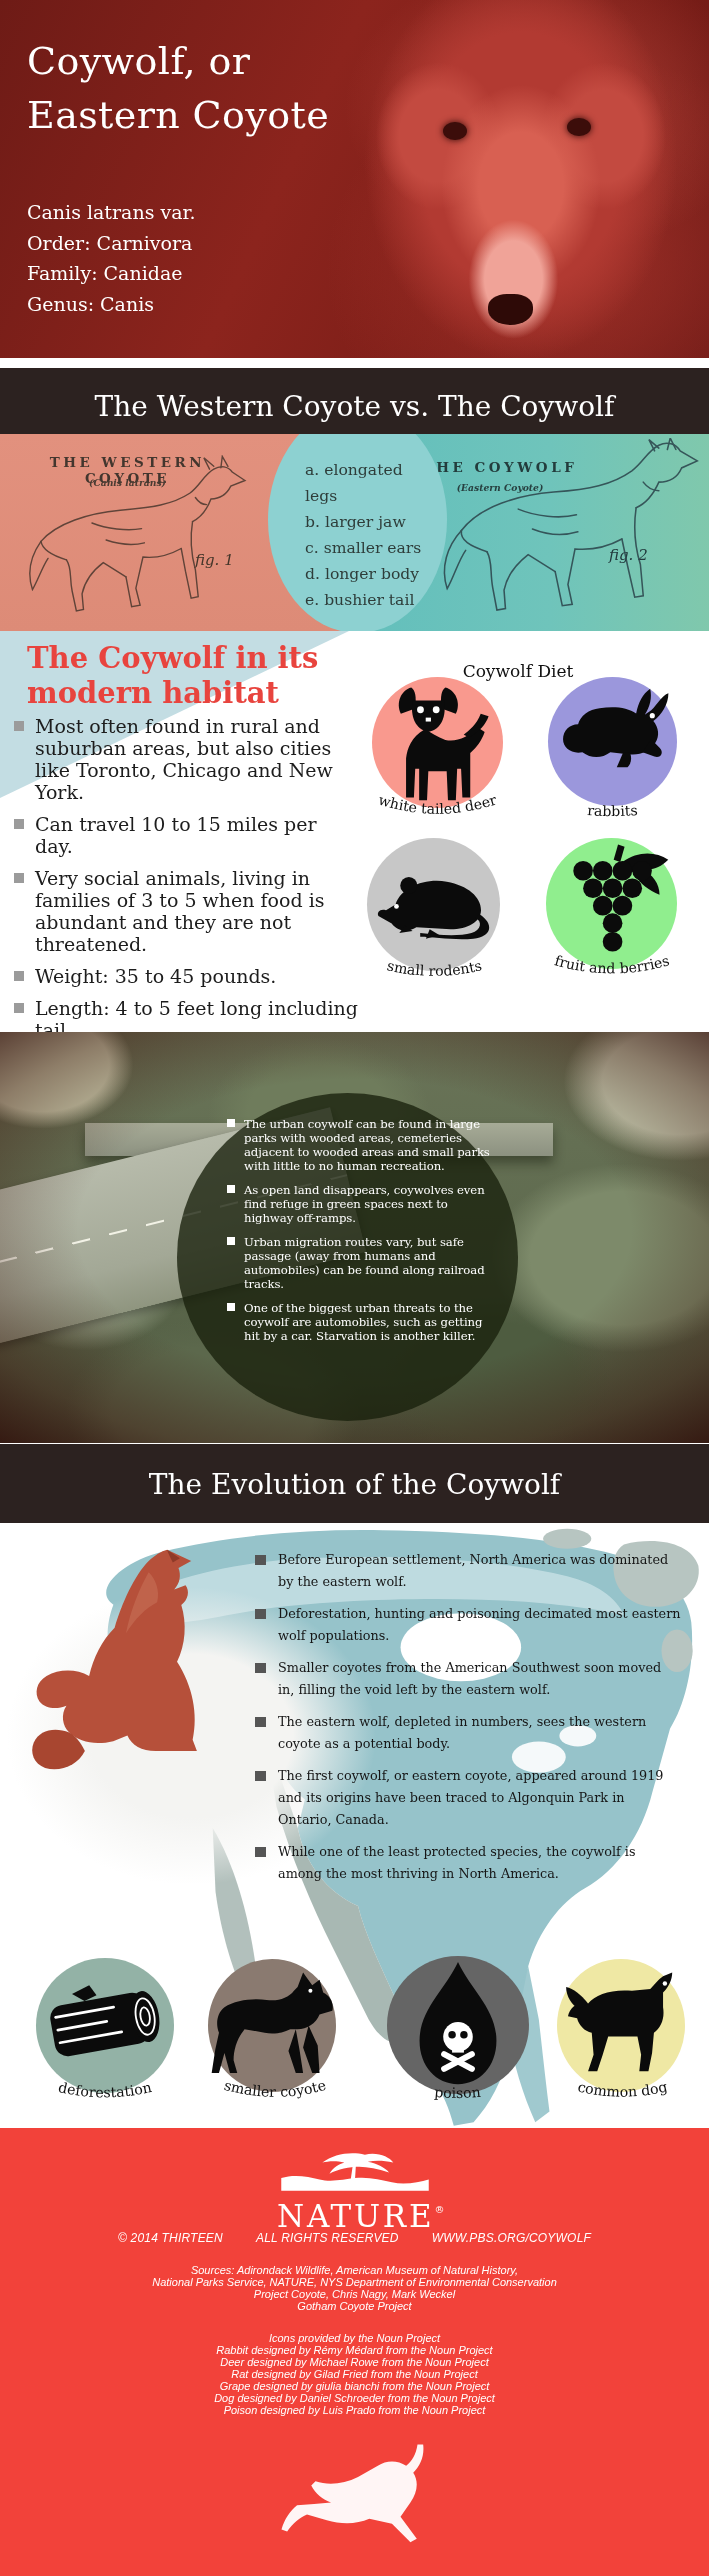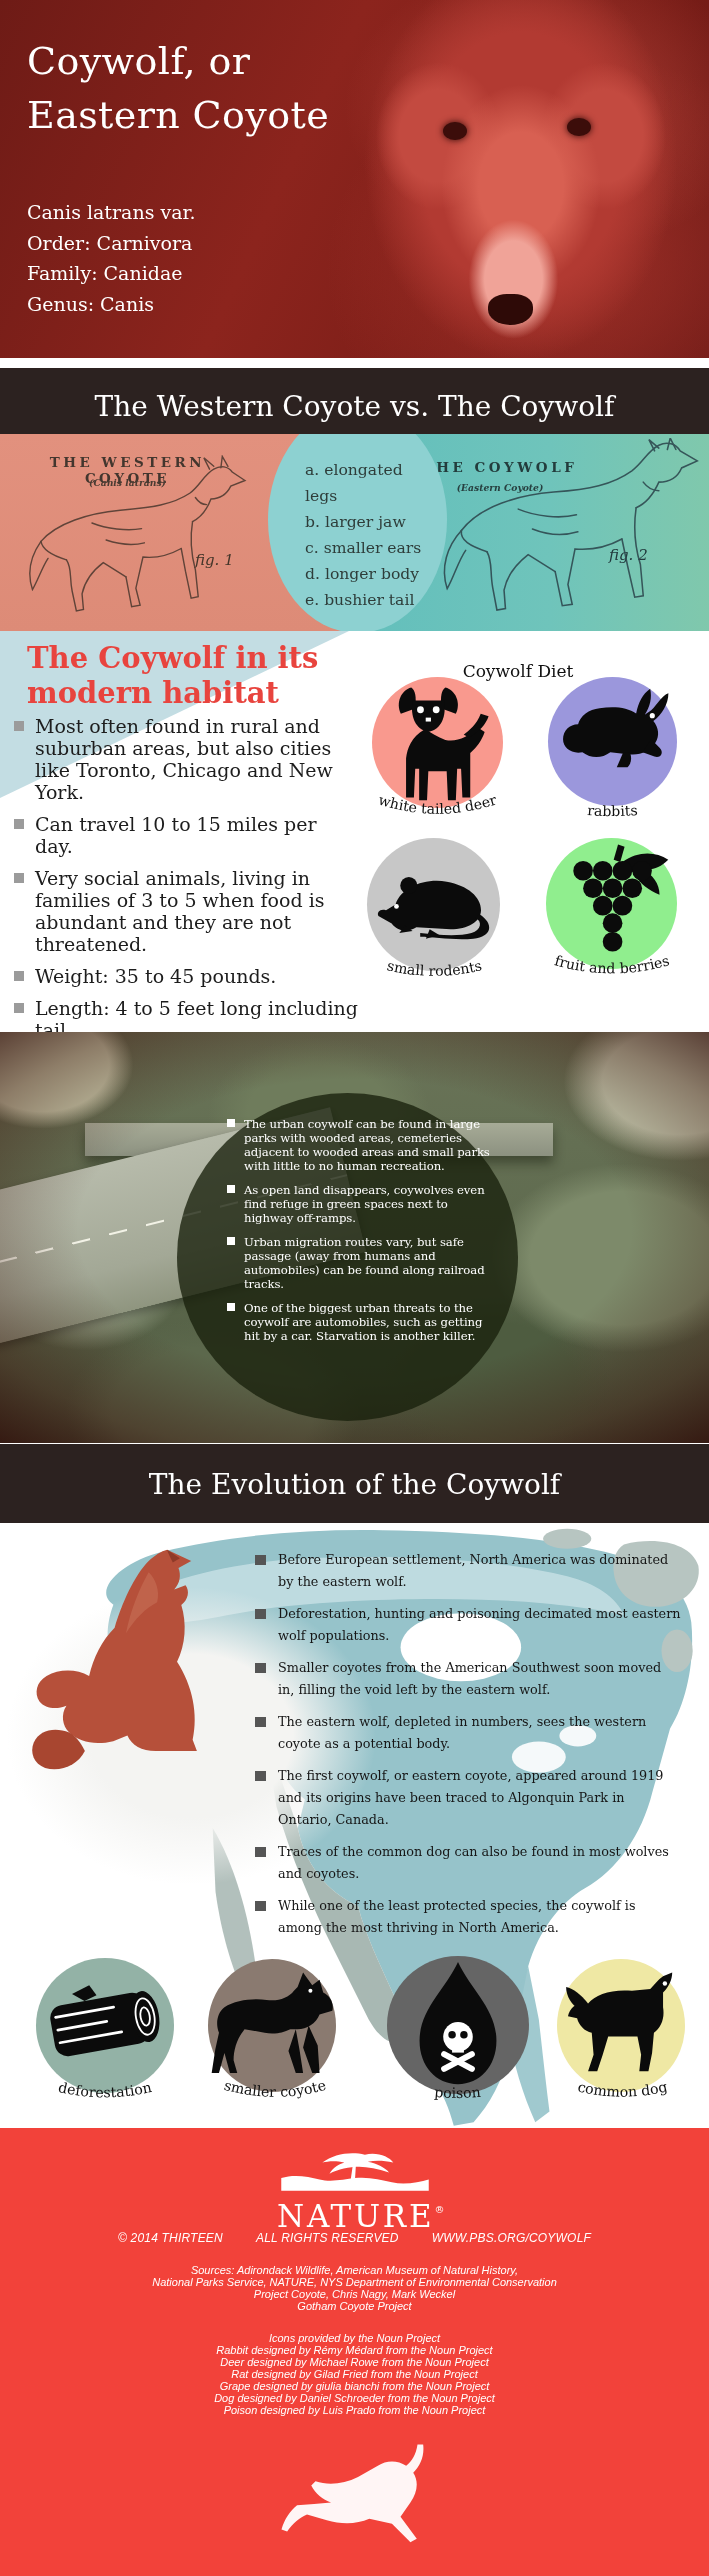--- a/index.html
+++ b/index.html
@@ -331,21 +331,21 @@
         <path fill="#8f3a28" d="M196,8 L214,20 L204,26 C200,18 197,12 196,8 Z"></path>
       </g>
     </svg>
 
     <div class="evo-list">
       <div class="ebul"><span class="sq"></span><span>Before European settlement, North America was dominated by the eastern wolf.</span></div>
       <div class="ebul"><span class="sq"></span><span>Deforestation, hunting and poisoning decimated most eastern wolf populations.</span></div>
       <div class="ebul"><span class="sq"></span><span>Smaller coyotes from the American Southwest soon moved in, filling the void left by the eastern wolf.</span></div>
       <div class="ebul"><span class="sq"></span><span>The eastern wolf, depleted in numbers, sees the western coyote as a potential body.</span></div>
       <div class="ebul"><span class="sq"></span><span>The first coywolf, or eastern coyote, appeared around 1919 and its origins have been traced to Algonquin Park in Ontario, Canada.</span></div>
-      <div class="ebul"><span class="sq"></span><span>Traces of the common dog can also be found in most wolves and coyotes.</span></div>
+      <div class="ebul"><span class="sq"></span></div>
       <div class="ebul"><span class="sq"></span><span>While one of the least protected species, the coywolf is among the most thriving in North America.</span></div>
     </div>
 
     <div class="abs threat" style="left:36px;top:435px;width:138px;height:135px;background:#93b2a6;">
       <svg width="138" height="135" viewBox="0 0 150 120">
         <g transform="rotate(-10 75 62)">
           <path fill="#0b0b0b" d="M46,20 L66,14 L72,26 L58,30 Z"></path>
           <rect x="18" y="30" width="104" height="56" rx="14" fill="#0b0b0b"></rect>
           <ellipse cx="120" cy="58" rx="15" ry="28" fill="#0b0b0b"></ellipse>
           <ellipse cx="120" cy="58" rx="10" ry="20" fill="none" stroke="#fff" stroke-width="2"></ellipse>

